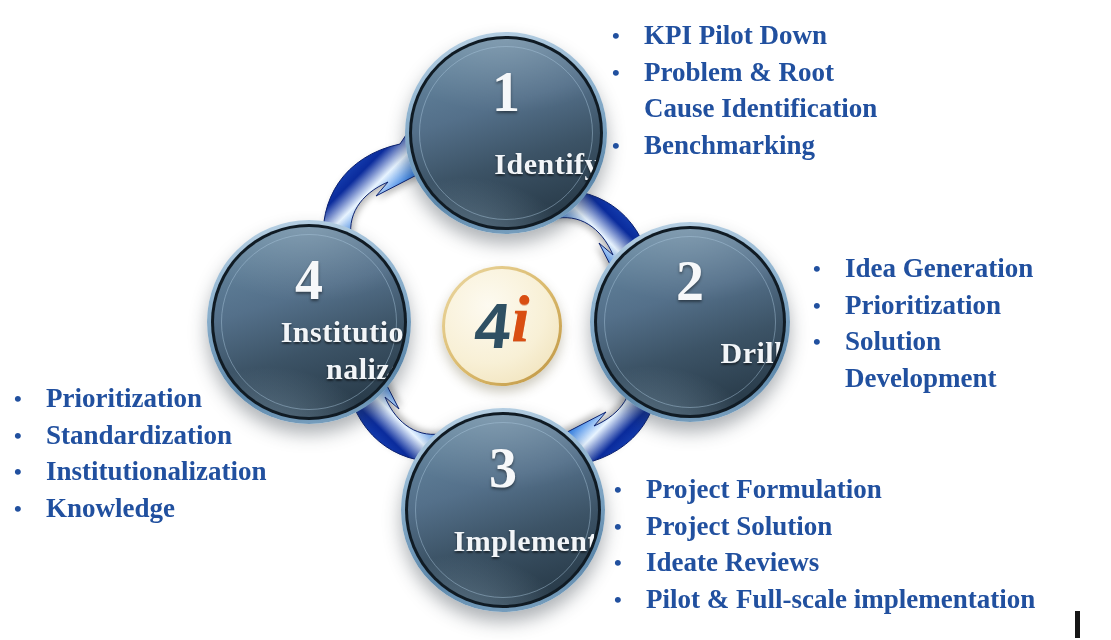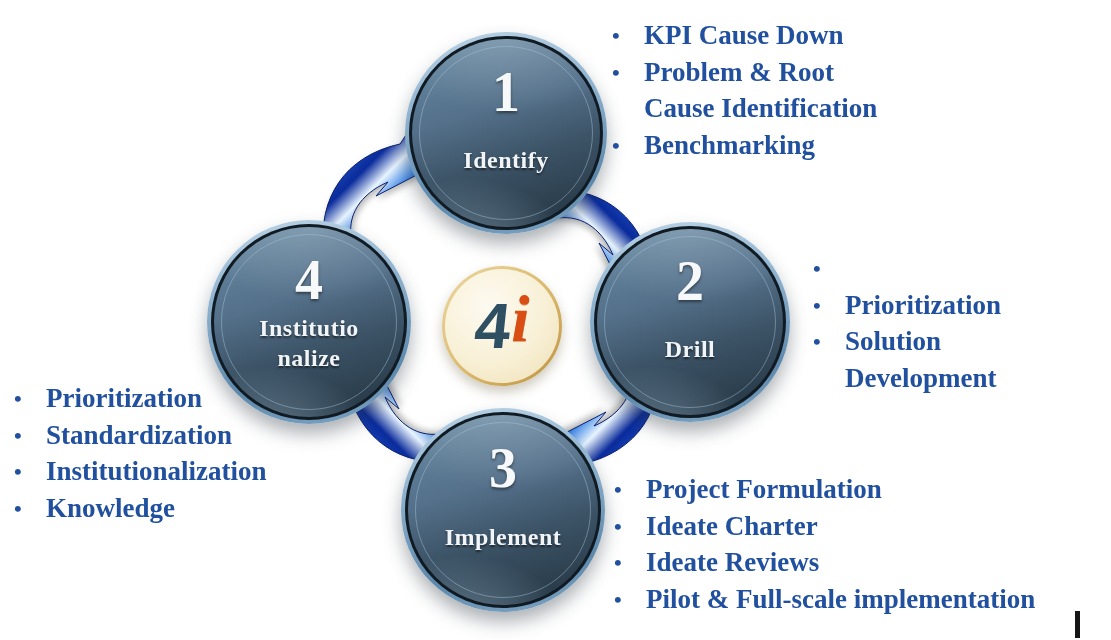--- a/index.html
+++ b/index.html
@@ -19,22 +19,22 @@
     background:
       radial-gradient(ellipse 115% 85% at 28% 118%, rgba(150,178,198,.60) 0%, rgba(150,178,198,0) 52%),
       linear-gradient(163deg,#64869f 8%,#54708a 38%,#3c5366 62%,#273947 92%);}
   .sphere .body::before{content:"";position:absolute;left:-20%;top:-35%;width:140%;height:75%;
     border-radius:50%;
     background:radial-gradient(ellipse at 50% 40%, rgba(255,255,255,.22) 0%, rgba(255,255,255,.08) 45%, rgba(255,255,255,0) 70%);}
   .sphere .innerline{position:absolute;inset:7px;border:1.5px solid rgba(170,200,222,.45);
     border-radius:50%;pointer-events:none;}
   .sphere .num{position:absolute;top:11%;left:0;width:100%;text-align:center;
     color:#f6f8fa;font-size:56px;font-weight:bold;text-shadow:0 2px 3px rgba(0,0,0,.45);}
-  .sphere .lbl{position:absolute;top:57%;left:0;width:100%;text-align:center;
-    color:#f2f5f8;font-size:24px;font-weight:bold;letter-spacing:.5px;
+  .sphere .lbl{position:absolute;top:57%;left:0;width:100%;text-align:right;
+    color:#f2f5f8;font-size:30px;font-weight:bold;letter-spacing:.5px;
     text-shadow:0 2px 2px rgba(0,0,0,.5);line-height:1.22;}
   .sphere .lbl.two{top:46%;}
 
   
   .logo{position:absolute;left:442px;top:266px;width:120px;height:120px;border-radius:50%;
     background:linear-gradient(135deg,#ecd9a4 0%,#d9b86a 55%,#bd9340 100%);
     padding:3px;box-sizing:border-box;box-shadow:0 6px 12px rgba(90,80,40,.30);}
   .logo .face{width:100%;height:100%;border-radius:50%;
     background:radial-gradient(circle at 38% 32%, #fdfaf0 0%, #f8f0d6 55%, #eedeb2 100%);
     display:flex;align-items:center;justify-content:center;}
@@ -136,38 +136,39 @@
   <div class="logo">
     <div class="face">
       <span class="four">4</span>
       <span class="itai">i</span>
     </div>
   </div>
 
   <div class="blist" style="left:612px;top:20px">
       <div class="li">
         <span class="dot">•</span>
-        <span class="txt">KPI Cause Down</span>
+        <span class="txt">KPI Pilot Down</span>
       </div>
       <div class="li">
         <span class="dot">•</span>
         <span class="txt">Problem &amp; Root</span>
       </div>
       <div class="li cont">
         <span class="dot">•</span>
         <span class="txt">Cause Identification</span>
       </div>
       <div class="li">
         <span class="dot">•</span>
         <span class="txt">Benchmarking</span>
       </div>
     </div>
   <div class="blist" style="left:813px;top:253px">
       <div class="li">
         <span class="dot">•</span>
+        <span class="txt">Idea Generation</span>
       </div>
       <div class="li">
         <span class="dot">•</span>
         <span class="txt">Prioritization</span>
       </div>
       <div class="li">
         <span class="dot">•</span>
         <span class="txt">Solution</span>
       </div>
       <div class="li cont">
@@ -175,21 +176,21 @@
         <span class="txt">Development</span>
       </div>
     </div>
   <div class="blist" style="left:614px;top:474px">
       <div class="li">
         <span class="dot">•</span>
         <span class="txt">Project Formulation</span>
       </div>
       <div class="li">
         <span class="dot">•</span>
-        <span class="txt">Ideate Charter</span>
+        <span class="txt">Project Solution</span>
       </div>
       <div class="li">
         <span class="dot">•</span>
         <span class="txt">Ideate Reviews</span>
       </div>
       <div class="li">
         <span class="dot">•</span>
         <span class="txt">Pilot &amp; Full-scale implementation</span>
       </div>
     </div>

